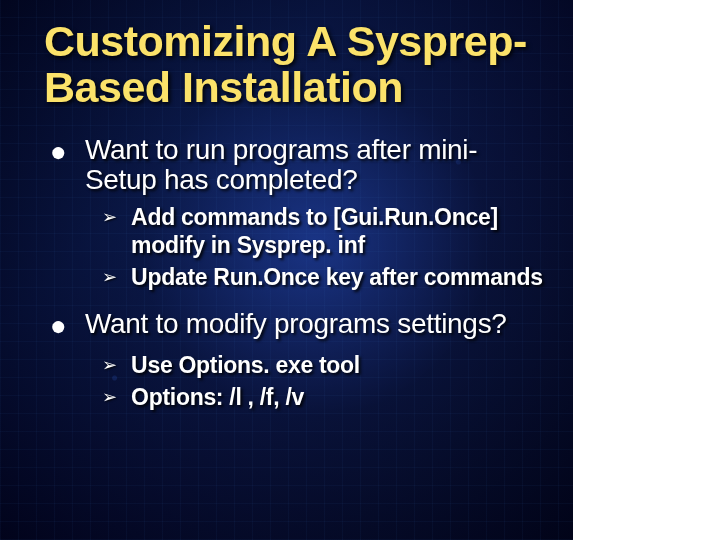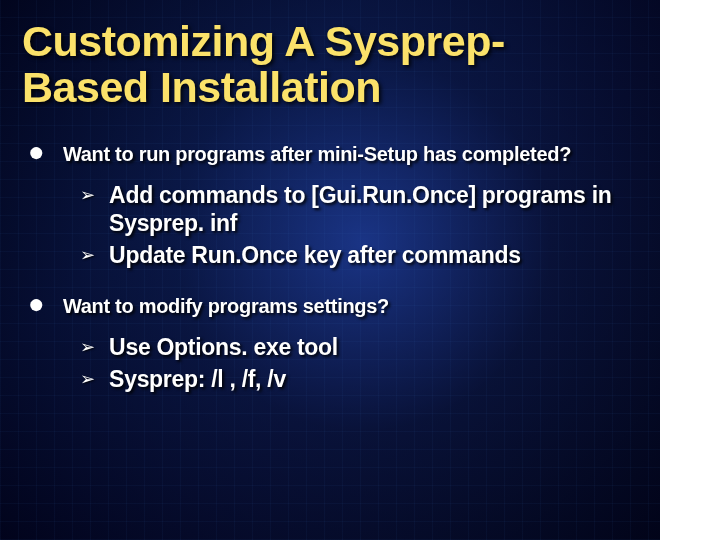--- a/index.html
+++ b/index.html
@@ -4,28 +4,28 @@
 <style>
   html, body {
     margin: 0;
     padding: 0;
     width: 720px;
     height: 540px;
     overflow: hidden;
     font-family: Arial, Helvetica, sans-serif;
   }
   .slide {
-    width: 660px;
+    width: 573px;
     height: 540px;
     background:
       radial-gradient(circle at 55% 45%, rgba(30,60,150,0.8) 0%, rgba(10,20,60,0.6) 40%, rgba(0,0,20,0.85) 100%),
       linear-gradient(135deg, #05143a 0%, #0a1d55 30%, #081038 60%, #020818 100%);
     position: relative;
     box-sizing: border-box;
-    padding: 18px 30px 20px 22px;
+    padding: 18px 30px 20px 44px;
     color: #ffffff;
   }
   .slide::before {
     content: "";
     position: absolute;
     inset: 0;
     background-image:
       repeating-linear-gradient(0deg, rgba(60,120,200,0.06) 0 1px, transparent 1px 18px),
       repeating-linear-gradient(90deg, rgba(60,120,200,0.06) 0 1px, transparent 1px 18px),
       radial-gradient(circle at 20% 70%, rgba(40,80,180,0.25) 0 2px, transparent 3px),
@@ -54,23 +54,23 @@
     margin-bottom: 6px;
   }
   .lvl1 .bullet {
     font-size: 28px;
     line-height: 34px;
     margin-right: 18px;
     margin-left: 2px;
     flex-shrink: 0;
   }
   .lvl1 .txt {
-    font-size: 20px;
-    line-height: 38px;
-    font-weight: bold;
+    font-size: 28px;
+    line-height: 30px;
+    font-weight: normal;
     text-shadow: 2px 2px 3px rgba(0,0,0,0.9);
     letter-spacing: -0.3px;
   }
   .sub {
     margin: 8px 0 18px 0;
   }
   .lvl2 {
     display: flex;
     align-items: flex-start;
     margin-bottom: 4px;
@@ -100,37 +100,37 @@
 
   <div class="body">
 
     <div class="lvl1">
       <span class="bullet">●</span>
       <span class="txt">Want to run programs after mini-Setup has completed?</span>
     </div>
     <div class="sub">
       <div class="lvl2">
         <span class="bullet">➢</span>
-        <span class="txt">Add commands to [Gui.Run.Once] programs in Sysprep. inf</span>
+        <span class="txt">Add commands to [Gui.Run.Once] modify in Sysprep. inf</span>
       </div>
       <div class="lvl2">
         <span class="bullet">➢</span>
         <span class="txt">Update Run.Once key after commands</span>
       </div>
     </div>
 
     <div class="lvl1">
       <span class="bullet">●</span>
       <span class="txt">Want to modify programs settings?</span>
     </div>
     <div class="sub">
       <div class="lvl2">
         <span class="bullet">➢</span>
         <span class="txt">Use Options. exe tool</span>
       </div>
       <div class="lvl2">
         <span class="bullet">➢</span>
-        <span class="txt">Sysprep:  /l , /f, /v</span>
+        <span class="txt">Options:  /l , /f, /v</span>
       </div>
     </div>
 
   </div>
 </div>
 
 </body></html>

